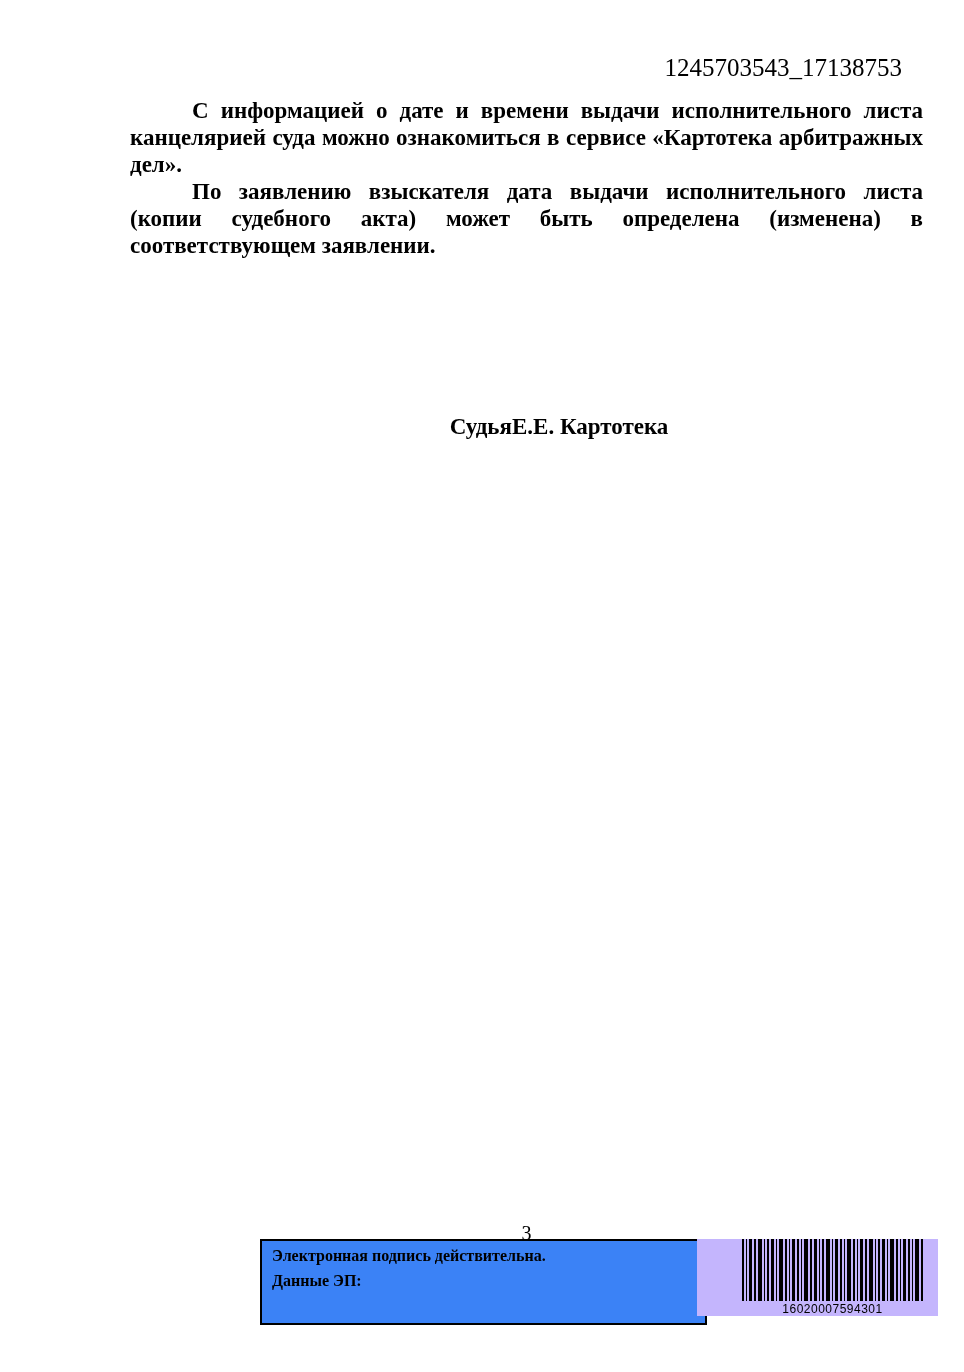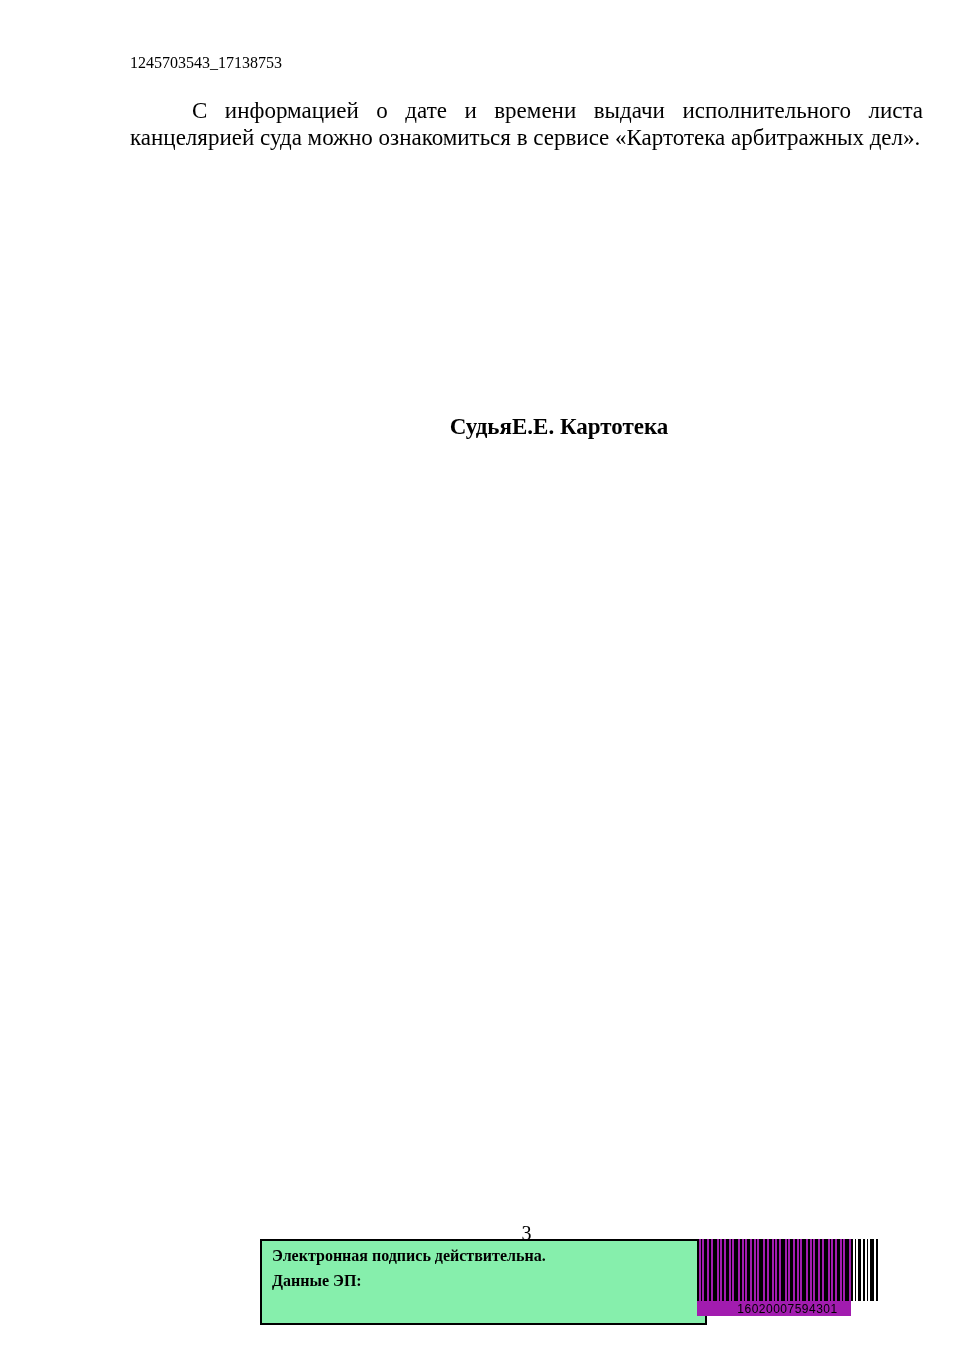--- a/index.html
+++ b/index.html
@@ -10,35 +10,37 @@
     position: relative;
     font-family: "Liberation Serif", serif;
     color: #000000;
     overflow: hidden;
   }
   .doc-number {
     position: absolute;
     top: 54px;
     left: 130px;
     width: 772px;
-    font-size: 16px;
+    text-align: right;
+    font-size: 25px;
     white-space: nowrap;
   }
   .body-text {
     position: absolute;
     top: 97px;
     left: 130px;
     width: 793px;
   }
   .body-text p {
     margin: 0;
     font-size: 23px;
     line-height: 27px;
     text-align: justify;
     text-indent: 62px;
+    font-weight: bold;
   }
   .sign-row {
     position: absolute;
     top: 413px;
     left: 130px;
     width: 793px;
     display: flex;
     justify-content: center;
     font-size: 23px;
     font-weight: bold;
@@ -56,21 +58,21 @@
     z-index: 1;
   }
   .stamp-box {
     position: absolute;
     left: 260px;
     top: 1239px;
     width: 447px;
     height: 86px;
     border: 2px solid #000000;
     box-sizing: border-box;
-    background: #86efac;
+    background: #3b82f6;
   }
   .stamp-title {
     font-size: 16px;
     font-weight: bold;
     margin: 6px 0 0 10px;
     white-space: nowrap;
   }
   .stamp-data {
     display: flex;
     align-items: flex-end;
@@ -85,41 +87,43 @@
     margin-left: 12px;
     font-size: 13px;
     font-weight: bold;
     line-height: 16px;
     white-space: nowrap;
   }
   .barcode-wrap {
     position: absolute;
     left: 697px;
     top: 1239px;
-    width: 154px;
+    width: 196px;
     z-index: 2;
-    background: #a21caf;
+    background: #c4b5fd;
+    padding-left: 45px;
   }
   .barcode-bars { display: block; }
   .barcode-number {
     width: 181px;
     text-align: center;
     font-family: "Liberation Sans", sans-serif;
     font-size: 12px;
     margin-top: 1px;
     letter-spacing: 0.5px;
   }
 </style>
 </head>
 <body>
 
 <div class="doc-number">1245703543_17138753</div>
 
 <div class="body-text">
   <p>С информацией о дате и времени выдачи исполнительного листа канцелярией суда можно ознакомиться в сервисе «Картотека арбитражных дел».</p>
+  <p>По заявлению взыскателя дата выдачи исполнительного листа (копии судебного акта) может быть определена (изменена) в соответствующем заявлении.</p>
 </div>
 
 <div class="sign-row">
   <span class="role">Судья</span>
   <span class="name">Е.Е. Картотека</span>
 </div>
 
 <div class="page-number">3</div>
 
 <div class="stamp-box">

